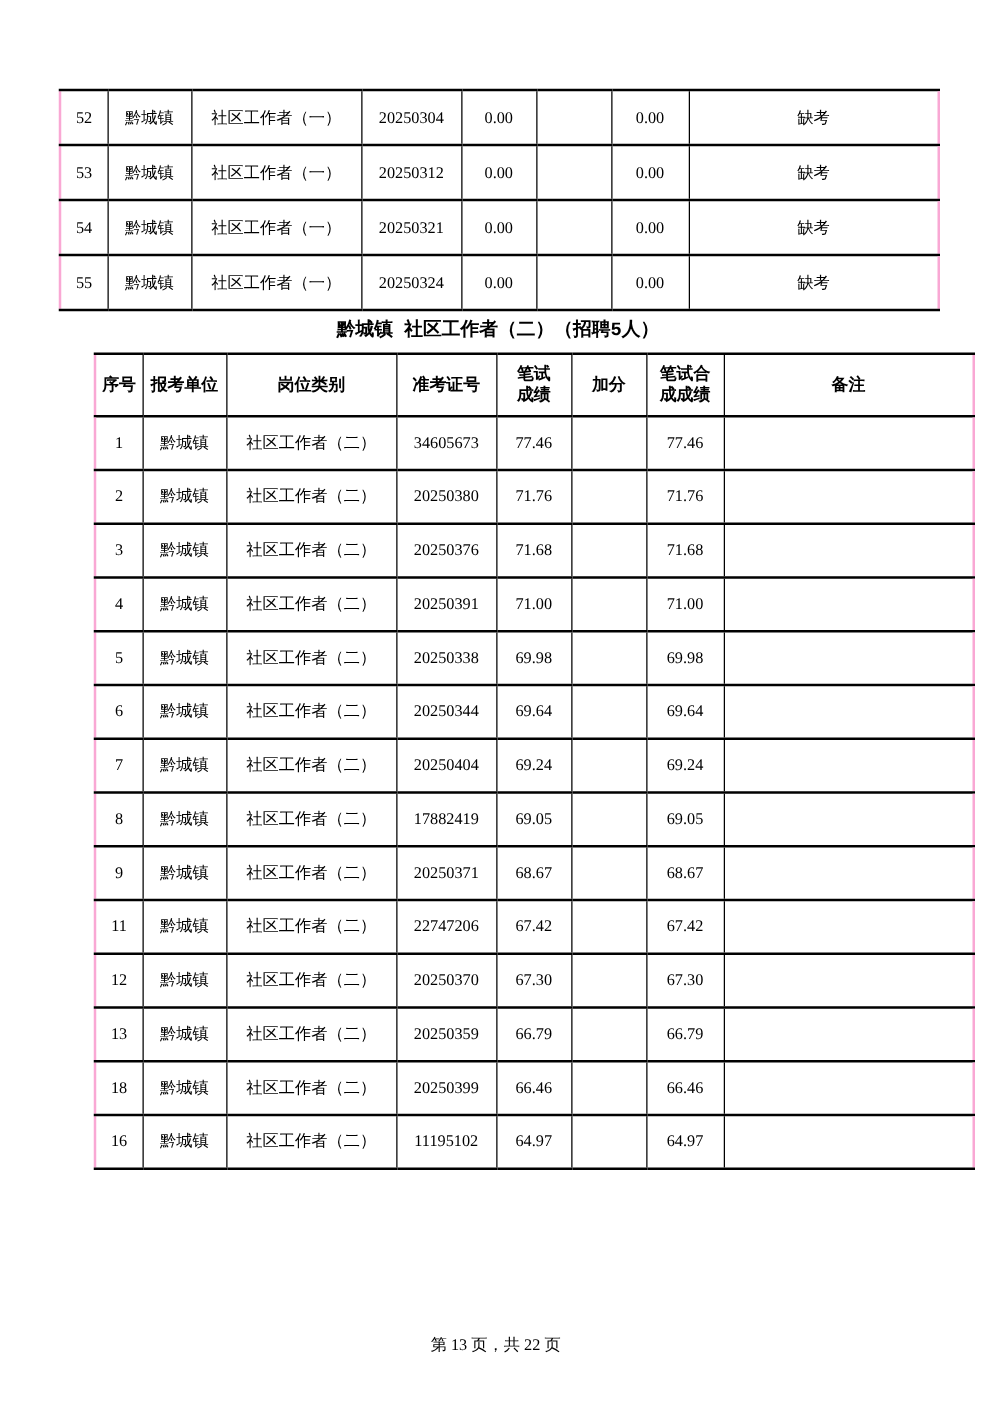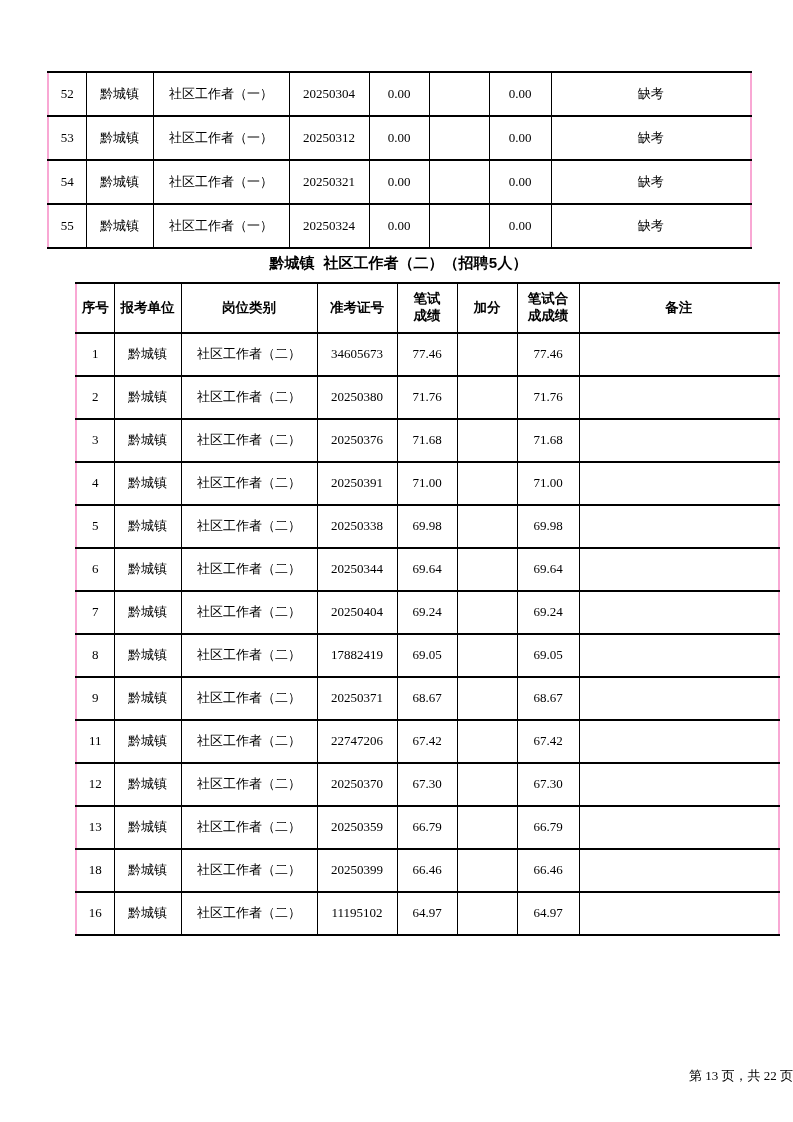--- a/index.html
+++ b/index.html
@@ -55,21 +55,21 @@
     font-family: Liberation Mono, monospace;
     font-weight: bold;
     font-size: 15px;
     line-height: 22px;
   }
   .page-footer {
     position: absolute;
     top: 1067px;
     left: 0;
     width: 793px;
-    text-align: right;
+    text-align: center;
     font-size: 13px;
     line-height: 18px;
   }
 </style>
 </head>
 <body>
 
 <div class="page">
 
   <table class="grid t1">

